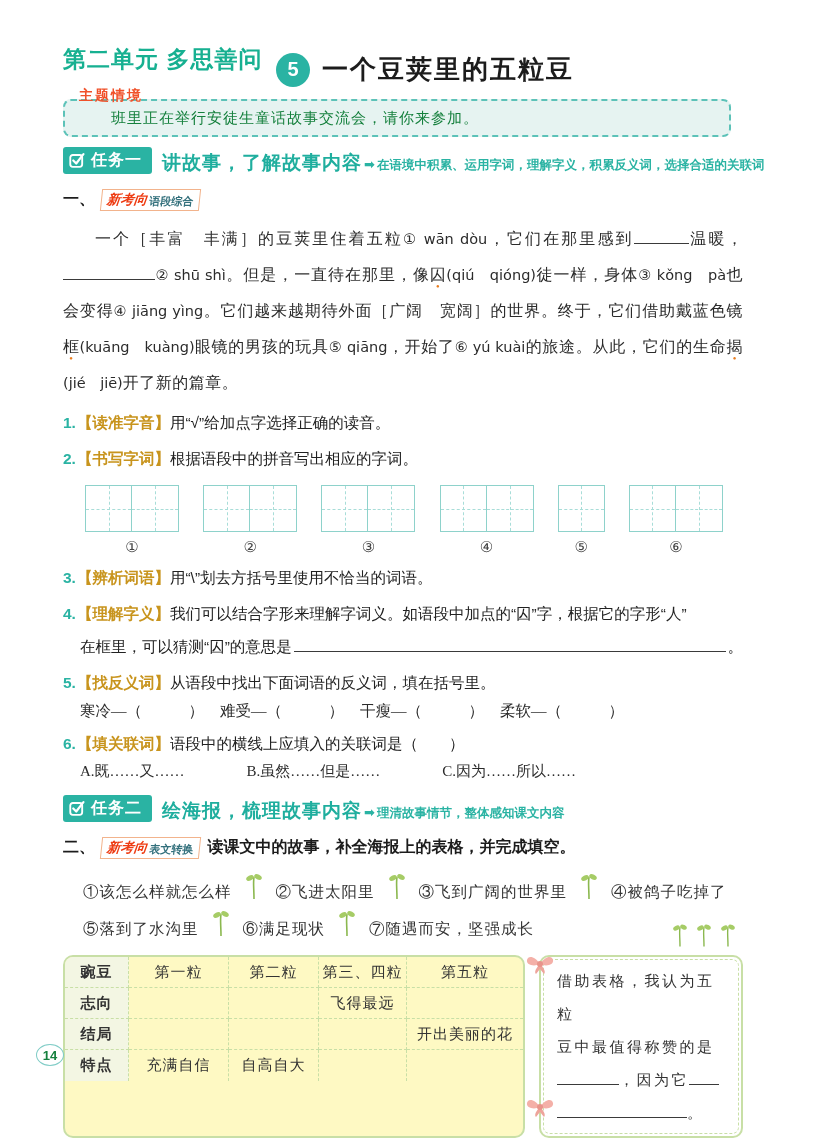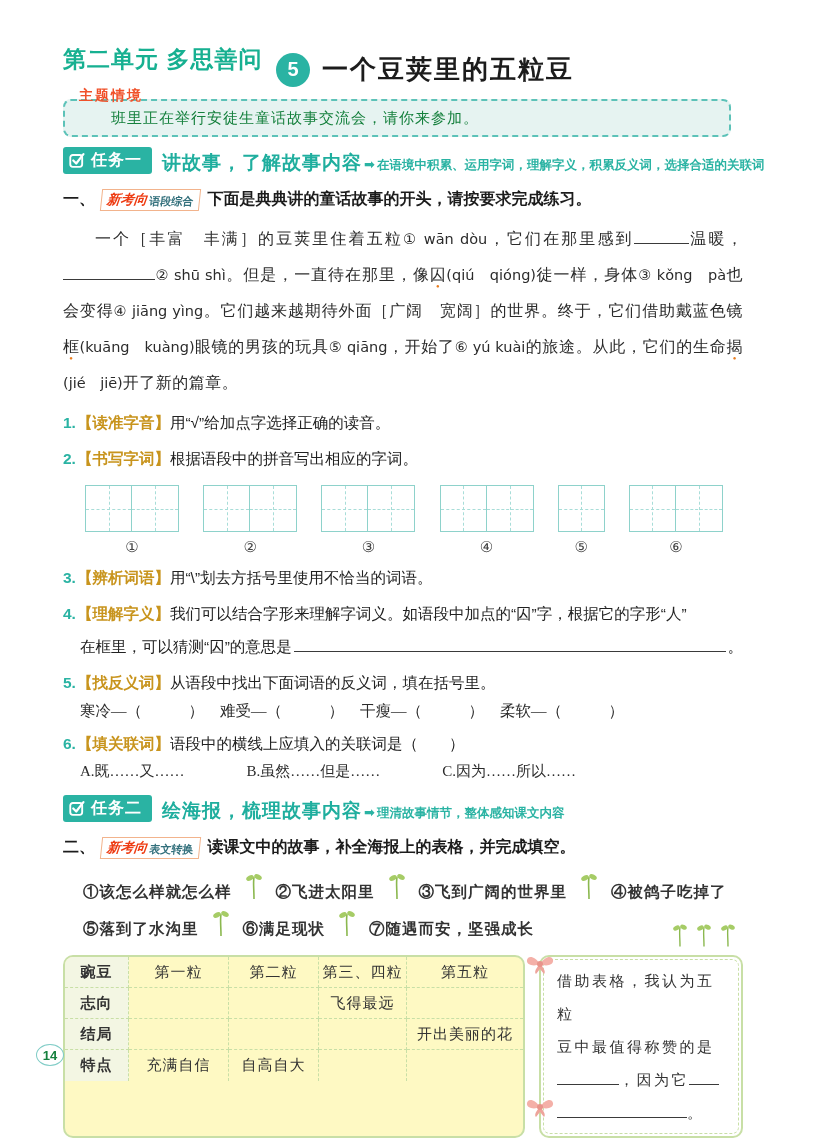--- a/index.html
+++ b/index.html
@@ -74,21 +74,21 @@
   .gcells { display:flex; }
   .gcell { width:47px; height:47px; border:1.5px solid #8ed2cb; position:relative; background:#fff; }
   .gcell + .gcell { border-left:none; }
   .gcell::before { content:""; position:absolute; left:0; right:0; top:50%; border-top:1px dashed #a8ddd8; }
   .gcell::after  { content:""; position:absolute; top:0; bottom:0; left:50%; border-left:1px dashed #a8ddd8; }
   .glabel { margin-top:6px; font-size:15px; color:#444; font-family:"Liberation Serif","DejaVu Serif",serif; }
 
   
   .poster { margin-top:14px; position:relative; }
   .poster-items { font-family:"Liberation Serif","DejaVu Serif",serif; font-size:15.5px; color:#333;
-                  line-height:33px; padding-left:20px; letter-spacing:1px; display:flex; align-items:center; flex-wrap:wrap;font-weight:bold; }
+                  line-height:33px; padding-left:20px; letter-spacing:1px; display:flex; align-items:center; flex-wrap:wrap; }
   .sprout { display:inline-block; margin:0 14px; }
   .poster-main { display:flex; margin-top:8px; gap:14px; align-items:stretch; }
   .ptable { width:462px; border:2px solid #c8dfa6; border-radius:10px; overflow:hidden;
             display:grid; grid-template-columns:64px 100px 90px 88px 1fr;
             grid-auto-rows:31px; background:#fef9c3; }
   .pt-cell { font-family:"Liberation Serif","DejaVu Serif",serif; font-size:15px; color:#333;
              display:flex; align-items:center; justify-content:center;
              border-right:1px dashed #c8dfa6; border-bottom:1px dashed #c8dfa6; letter-spacing:1px; }
   .pt-cell.rowhead { background:#f3f6e3; font-weight:bold; }
   .pt-cell.lastcol { border-right:none; } .pt-cell.lastrow { border-bottom:none; }
@@ -136,21 +136,20 @@
       <span class="task-arrow">➡</span>
       <span class="task-sub">在语境中积累、运用字词，理解字义，积累反义词，选择合适的关联词</span>
     </div>
 
     <div class="sec-row">
       <span class="sec-num">一、</span>
       <span class="nk-badge">
         <span class="nk-main">新考向</span>
         <span class="nk-sub">语段综合</span>
       </span>
-      <span class="sec-intro">下面是典典讲的童话故事的开头，请按要求完成练习。</span>
     </div>
 
     <p class="passage"><span>一个</span><span class="kai">［丰富　丰满］</span><span>的豆荚里住着五粒</span><span class="pinyin">① wān dòu</span><span>，它们在那里感到</span><span class="blank b55"></span><span>温暖，</span><span class="blank b90"></span><span class="pinyin">② shū shì</span><span>。但是，一直待在那里，像</span><span class="dotted">囚</span><span class="pinyin">(qiú　qióng)</span><span>徒一样，身体</span><span class="pinyin">③ kǒng　pà</span><span>也会变得</span><span class="pinyin">④ jiāng yìng</span><span>。它们越来越期待外面</span><span class="kai">［广阔　宽阔］</span><span>的世界。终于，它们借助戴蓝色镜</span><span class="dotted">框</span><span class="pinyin">(kuāng　kuàng)</span><span>眼镜的男孩的玩具</span><span class="pinyin">⑤ qiāng</span><span>，开始了</span><span class="pinyin">⑥ yú kuài</span><span>的旅途。从此，它们的生命</span><span class="dotted">揭</span><span class="pinyin">(jié　jiē)</span><span>开了新的篇章。</span></p>
 
     <div class="q-line">
       <span class="q-num">1.</span>
       <span class="q-label">【读准字音】</span>
       <span class="q-text">用“√”给加点字选择正确的读音。</span>
     </div>
 

